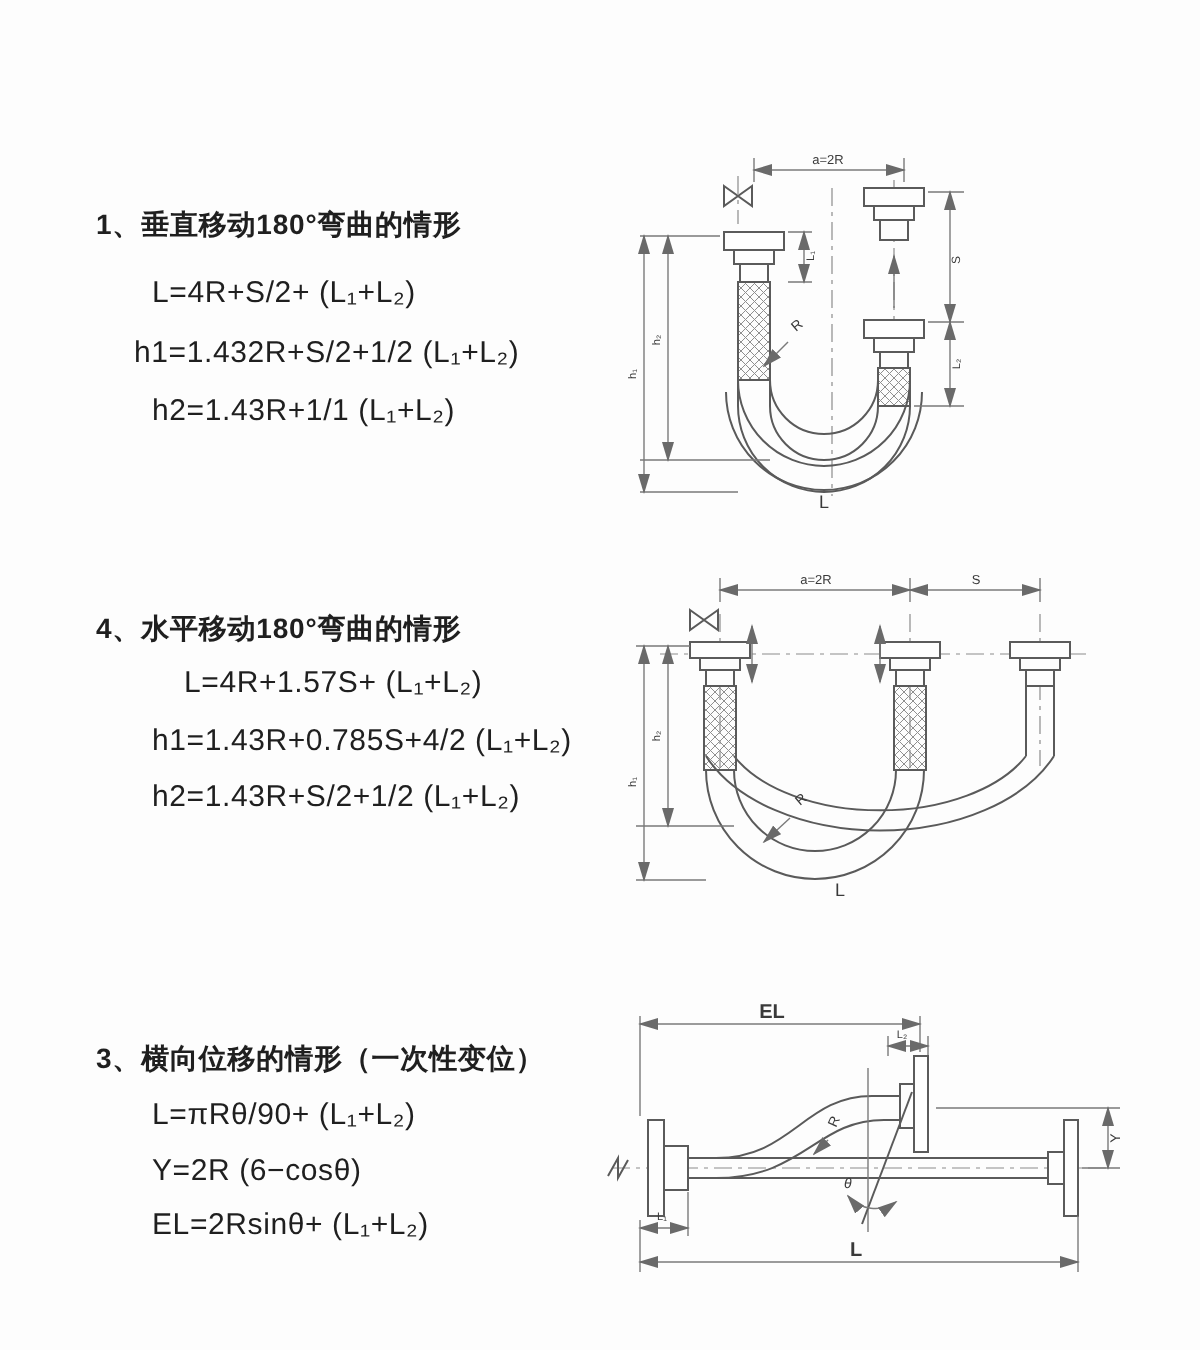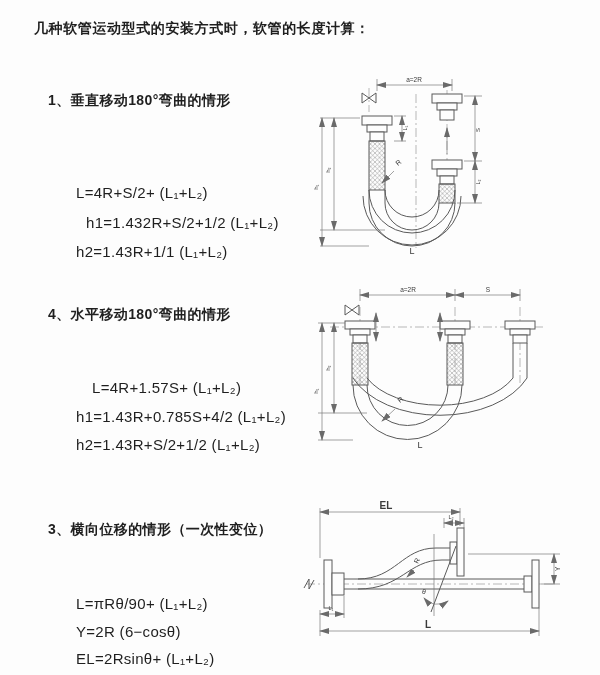--- a/index.html
+++ b/index.html
@@ -4,40 +4,39 @@
 <style>
   html,body { margin:0; padding:0; background:#e9e9e9; }
   .page {
     position:relative; width:600px; height:675px; margin:0 auto;
     background:#fdfdfd; overflow:hidden;
     font-family:"Liberation Sans","DejaVu Sans",sans-serif; color:#1f1f1f;
   }
   .abs { position:absolute; }
   .doc-title { font-size:14px; font-weight:600; letter-spacing:.6px; white-space:nowrap; }
   .sec-heading { font-size:14px; font-weight:600; letter-spacing:.4px; white-space:nowrap; }
-  .formula { font-size:15px; font-weight:500; letter-spacing:.3px; white-space:nowrap;margin-top:46px; }
+  .formula { font-size:15px; font-weight:500; letter-spacing:.3px; white-space:nowrap; }
   svg { overflow:visible; }
   svg text { fill:#3a3a3a; font-family:"Liberation Sans","DejaVu Sans",sans-serif; }
   .draw { fill:none; stroke:#5a5a5a; stroke-width:1; }
   .part { fill:#fdfdfd; stroke:#5a5a5a; stroke-width:1; }
   .braid { stroke:#5a5a5a; stroke-width:1; }
   .dim { stroke:#7a7a7a; stroke-width:.7; fill:none; }
   .cl  { stroke:#8c8c8c; stroke-width:.6; stroke-dasharray:9 3 2 3; fill:none; }
 </style>
 </head>
 <body>
 
 <div class="page">
 
-  <div class="abs doc-title" style="left:34px;top:20px">几种软管运动型式的安装方式时，软管的长度计算：</div>
 
   <div>
-    <div class="abs sec-heading" style="left:48px;top:92px">1、垂直移动180°弯曲的情形</div>
+    <div class="abs sec-heading" style="left:48px;top:104px">1、垂直移动180°弯曲的情形</div>
     <div class="abs formula" style="left:76px;top:138px">L=4R+S/2+ (L₁+L₂)</div>
-    <div class="abs formula" style="left:86px;top:168px">h1=1.432R+S/2+1/2 (L₁+L₂)</div>
+    <div class="abs formula" style="left:67px;top:168px">h1=1.432R+S/2+1/2 (L₁+L₂)</div>
     <div class="abs formula" style="left:76px;top:197px">h2=1.43R+1/1 (L₁+L₂)</div>
   </div>
 
   <svg class="abs" style="left:312px;top:72px" width="222" height="188" viewBox="0 0 222 188">
     <defs>
       <pattern id="hat1" width="4.5" height="4.5" patternUnits="userSpaceOnUse">
         <path d="M0,4.5 L4.5,0 M0,0 L4.5,4.5" stroke="#8f8f8f" stroke-width="0.5" fill="none"></path>
       </pattern>
       <marker id="ar1" markerWidth="10" markerHeight="8" refX="9" refY="3" orient="auto-start-reverse" markerUnits="userSpaceOnUse">
         <path d="M0,0 L10,3 L0,6 Z" fill="#6a6a6a"></path>

